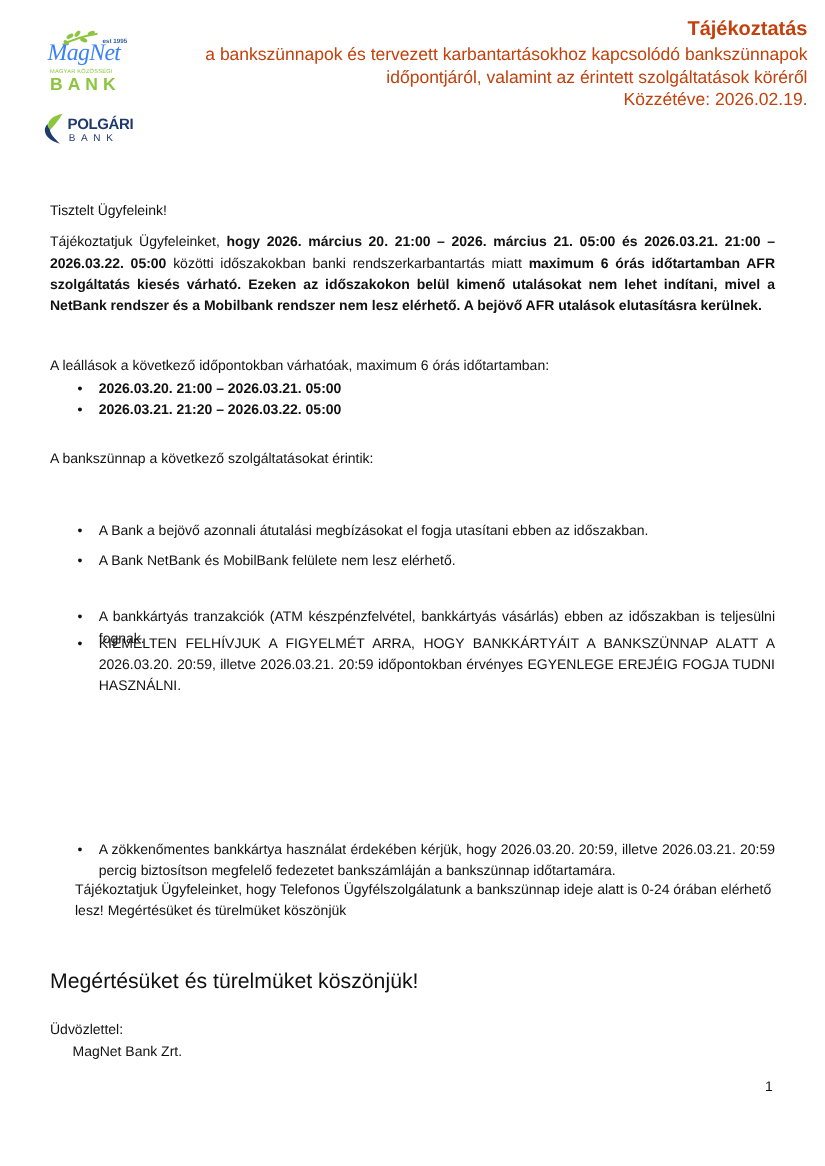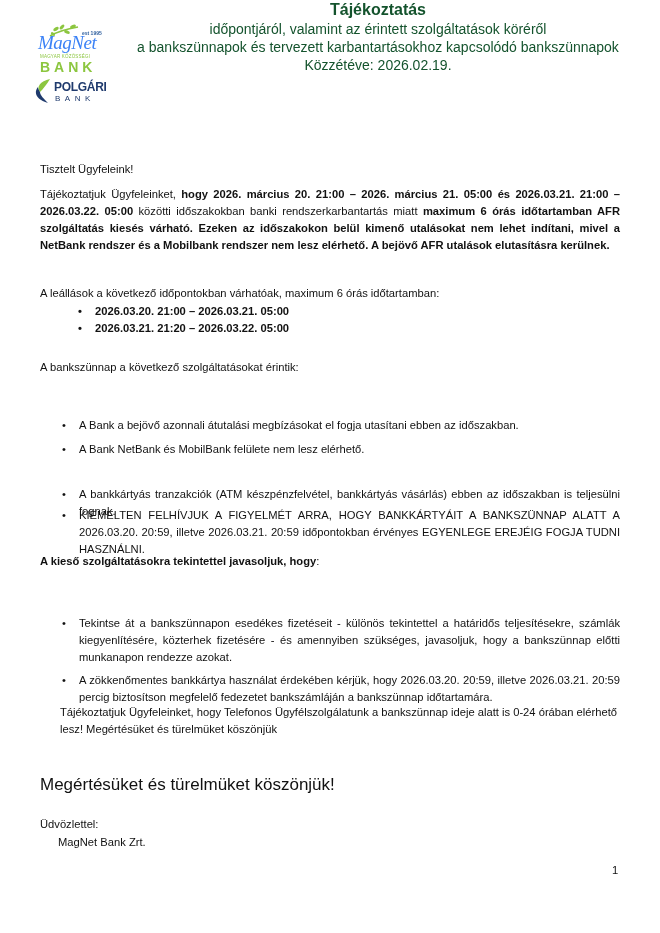--- a/index.html
+++ b/index.html
@@ -9,35 +9,35 @@
 
   
   .logos { position: absolute; left: 34px; top: 22px; width: 76px; }
   .magnet { position: relative; height: 52px; }
   .magnet .leaf { position: absolute; left: 14px; top: 2px; }
   .magnet .est { position: absolute; left: 48px; top: 8px; font-size: 5px; font-weight: bold; color: #2f5f9e; }
   .magnet .name { position: absolute; left: 4px; top: 10px; font-family: Liberation Serif, serif; font-style: italic;
                   font-size: 19px; color: #3b82f6; letter-spacing: -0.5px; }
   .magnet .sub { position: absolute; left: 6px; top: 32px; font-size: 4.5px; color: #8cc63f; letter-spacing: 0.2px; white-space: nowrap; }
   .magnet .bank { position: absolute; left: 6px; top: 37px; font-size: 14px; font-weight: bold; color: #8cc63f; letter-spacing: 4px; }
-  .polgari { position: relative; height: 28px; margin-top: 4px; text-decoration: underline; }
+  .polgari { position: relative; height: 28px; margin-top: 16px; text-decoration: underline; }
   .polgari .leaf2 { position: absolute; left: 0; top: 0; }
   .polgari .pname { position: absolute; left: 20px; top: 2px; font-size: 12px; font-weight: bold; color: #1f3a6d; letter-spacing: -0.3px; }
   .polgari .pbank { position: absolute; left: 21px; top: 16px; font-size: 8px; color: #1f3a6d; letter-spacing: 4.5px; }
 
-  .header-text { position: absolute; left: 110px; top: 0; width: 536px; text-align: center; color: #14532d; }
+  .header-text { position: absolute; left: 110px; top: 14px; width: 536px; text-align: right; color: #c2410c; }
   .header-text .title { font-size: 16px; font-weight: bold; line-height: 20px; }
   .header-text .line { font-size: 14px; line-height: 18px; }
   p { margin: 0; }
   .greet { position: absolute; left: 40px; top: 163px; font-size: 11.2px; }
   .intro { position: absolute; left: 40px; top: 186px; width: 580px; text-align: justify; font-size: 11.2px; line-height: 17px; }
   b { font-weight: bold; }
 
   .outage-lead { position: absolute; left: 40px; top: 287px; font-size: 11.2px; }
-  .dates { position: absolute; left: 78px; top: 303px; margin: 0; padding: 0; list-style: none; font-size: 11.2px; font-weight: bold; }
+  .dates { position: absolute; left: 62px; top: 303px; margin: 0; padding: 0; list-style: none; font-size: 11.2px; font-weight: bold; }
   .dates li { line-height: 17px; position: relative; padding-left: 17px; }
   .dates li::before, .svc li::before { content: "•"; position: absolute; left: 0; top: 0; }
 
   .affects { position: absolute; left: 40px; top: 361px; font-size: 11.2px; }
   .svc { position: absolute; left: 62px; margin: 0; padding: 0; list-style: none; width: 558px; font-size: 11.2px; line-height: 17px; text-align: justify; }
   .svc li { position: relative; padding-left: 17px; margin-top: 34px; }
 
   .recommend { position: absolute; left: 40px; top: 555px; font-size: 11.2px; font-weight: bold; }
 
   .phone { position: absolute; left: 60px; top: 704px; width: 560px; font-size: 11.2px; line-height: 17px; }
@@ -71,22 +71,22 @@
         <path d="M16 1 C6 3 2 9 6 14 C9 11 13 6 16 1 Z" fill="#8cc63f"></path>
         <path d="M4 9 C-1 15 3 22 14 25 C10 21 6 17 6 14 C5 12 4 11 4 9 Z" fill="#1f3a6d"></path>
       </svg>
       <span class="pname">POLGÁRI</span>
       <span class="pbank">BANK</span>
     </div>
   </div>
 
   <div class="header-text">
     <div class="title">Tájékoztatás</div>
+    <div class="line">a bankszünnapok és tervezett karbantartásokhoz kapcsolódó bankszünnapok</div>
     <div class="line">időpontjáról, valamint az érintett szolgáltatások köréről</div>
-    <div class="line">a bankszünnapok és tervezett karbantartásokhoz kapcsolódó bankszünnapok</div>
     <div class="line">Közzétéve: 2026.02.19.</div>
   </div>
 
   <p class="greet">Tisztelt Ügyfeleink!</p>
 
   <p class="intro"><span>Tájékoztatjuk Ügyfeleinket, </span><b>hogy 2026. március 20. 21:00 – 2026. március 21. 05:00 és 2026.03.21. 21:00 – 2026.03.22. 05:00</b><span> közötti időszakokban banki rendszerkarbantartás miatt </span><b>maximum 6 órás időtartamban AFR szolgáltatás kiesés várható. Ezeken az időszakokon belül kimenő utalásokat nem lehet indítani, mivel a NetBank rendszer és a Mobilbank rendszer nem lesz elérhető. A bejövő AFR utalások elutasításra kerülnek.</b></p>
 
   <p class="outage-lead">A leállások a következő időpontokban várhatóak, maximum 6 órás időtartamban:</p>
   <ul class="dates">
     <li>2026.03.20. 21:00 – 2026.03.21. 05:00</li>
@@ -100,24 +100,20 @@
   <ul class="svc" style="top:407px;">
     <li>A Bank NetBank és MobilBank felülete nem lesz elérhető.</li>
   </ul>
   <ul class="svc" style="top:452px;">
     <li>A bankkártyás tranzakciók (ATM készpénzfelvétel, bankkártyás vásárlás) ebben az időszakban is teljesülni fognak.</li>
   </ul>
   <ul class="svc" style="top:473px;">
     <li>KIEMELTEN FELHÍVJUK A FIGYELMÉT ARRA, HOGY BANKKÁRTYÁIT A BANKSZÜNNAP ALATT A 2026.03.20. 20:59, illetve 2026.03.21. 20:59 időpontokban érvényes EGYENLEGE EREJÉIG FOGJA TUDNI HASZNÁLNI.</li>
   </ul>
 
-  <p class="recommend"><span>A kieső szolgáltatásokra tekintettel javasoljuk, hogy</span><span style="font-weight:normal">:</span></p>
-  <ul class="svc" style="top:581px;">
-    <li>Tekintse át a bankszünnapon esedékes fizetéseit - különös tekintettel a határidős teljesítésekre, számlák kiegyenlítésére, közterhek fizetésére - és amennyiben szükséges, javasoljuk, hogy a bankszünnap előtti munkanapon rendezze azokat.</li>
-  </ul>
   <ul class="svc" style="top:638px;">
     <li>A zökkenőmentes bankkártya használat érdekében kérjük, hogy 2026.03.20. 20:59, illetve 2026.03.21. 20:59 percig biztosítson megfelelő fedezetet bankszámláján a bankszünnap időtartamára.</li>
   </ul>
 
   <p class="phone">Tájékoztatjuk Ügyfeleinket, hogy Telefonos Ügyfélszolgálatunk a bankszünnap ideje alatt is 0-24 órában elérhető lesz! Megértésüket és türelmüket köszönjük</p>
 
   <p class="thanks">Megértésüket és türelmüket köszönjük!</p>
   <p class="regards">Üdvözlettel:</p>
   <p class="company">MagNet Bank Zrt.</p>
 

